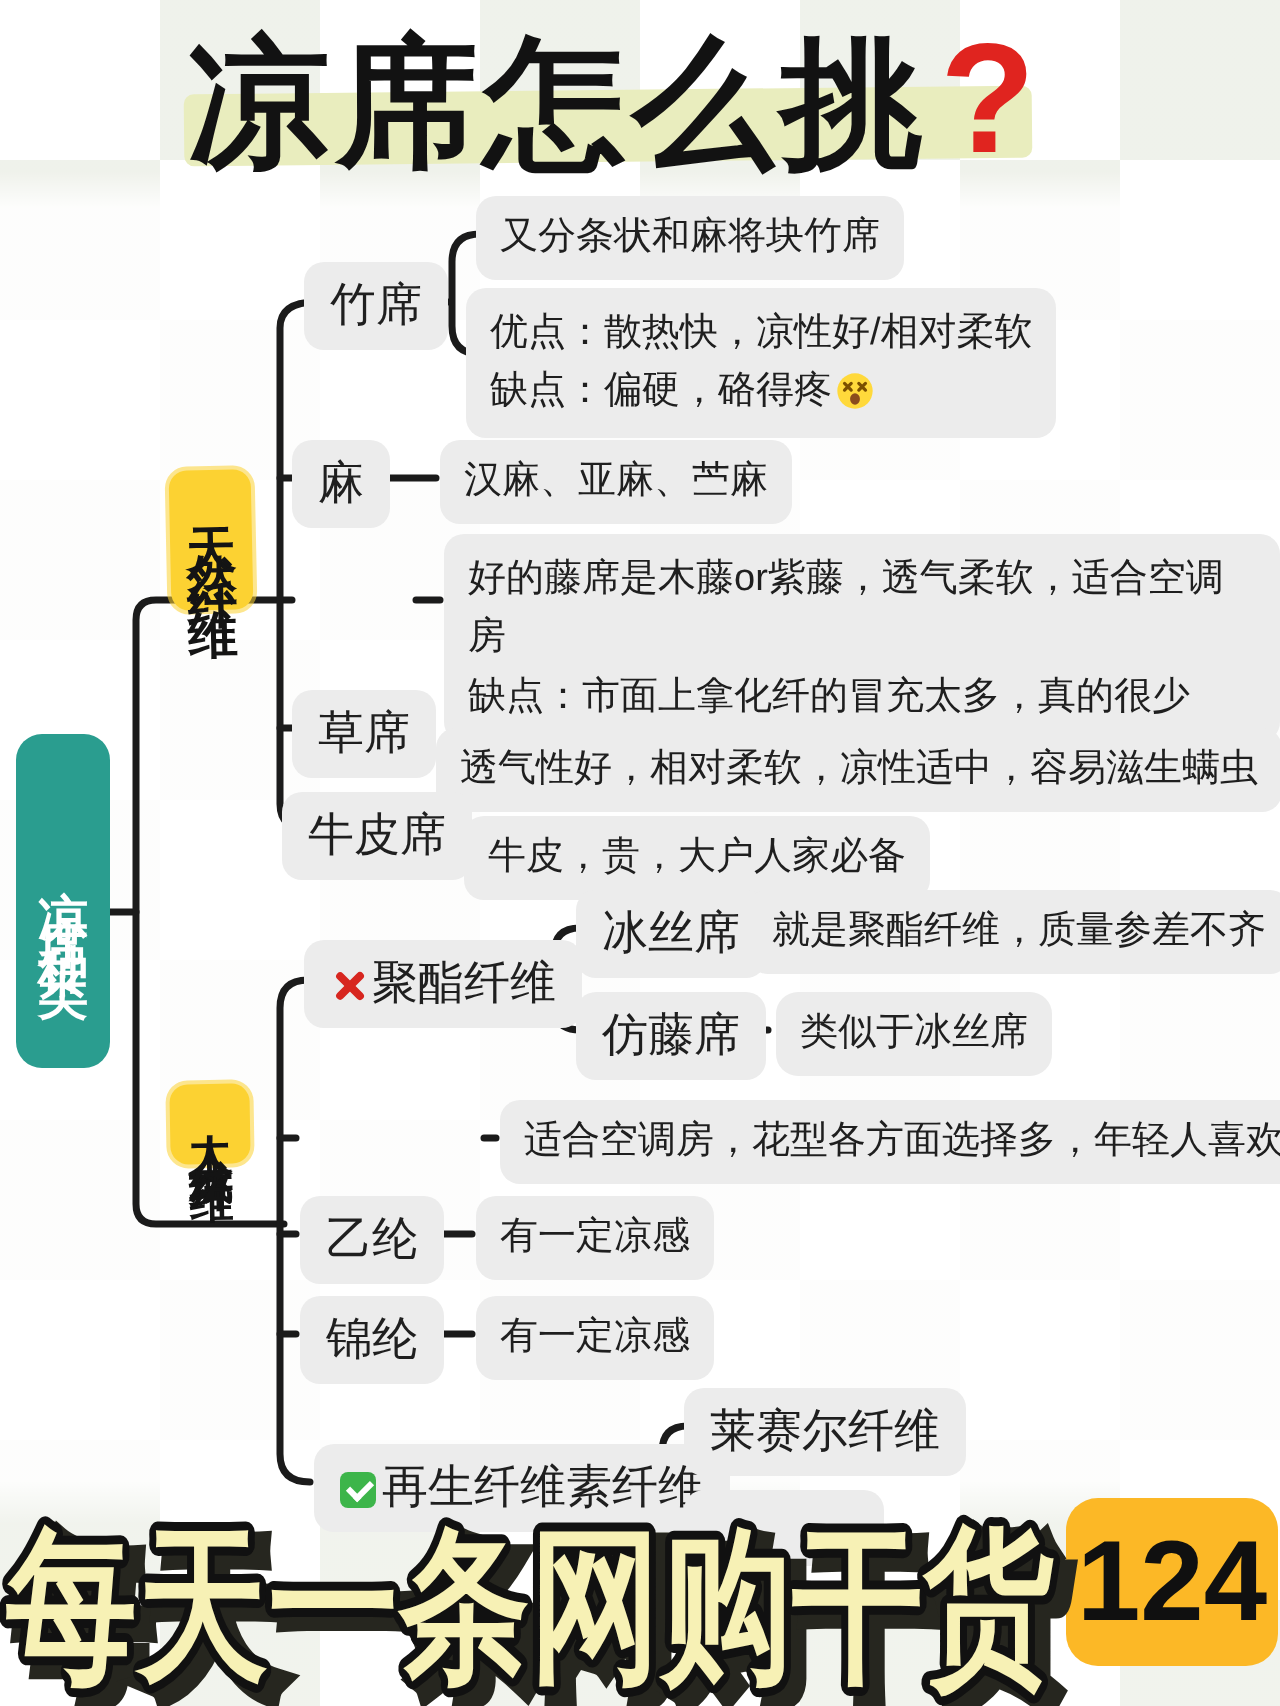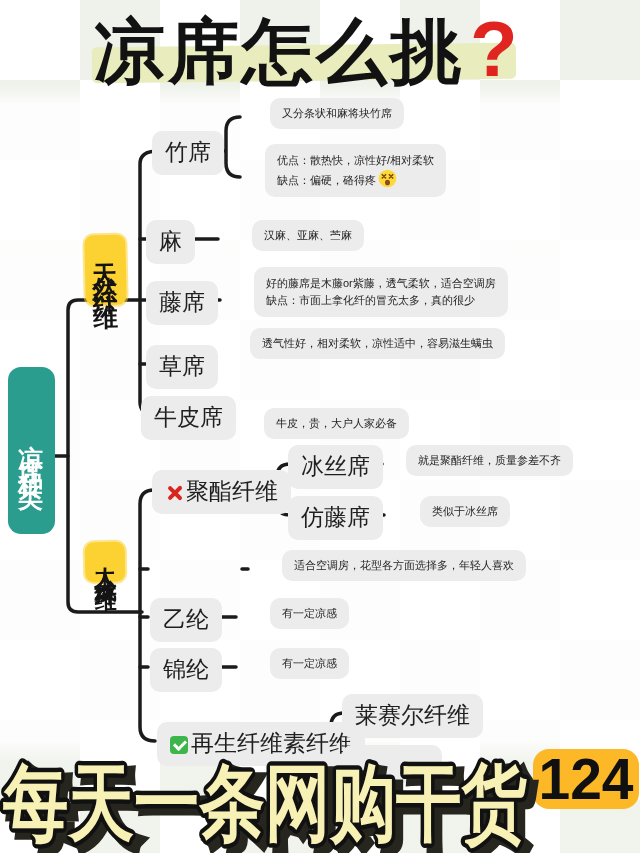--- a/index.html
+++ b/index.html
@@ -28,21 +28,21 @@
   .q-mark{color:#e0241f;font-size:78px;font-weight:900;margin-left:6px;}
   
   .lines{position:absolute;left:0;top:0;z-index:1;}
   .lines path{stroke:#1b1b1b;stroke-width:3.5;fill:none;stroke-linecap:round;stroke-linejoin:round;}
   
   .bubble{
     position:absolute;z-index:2;background:#ececec;border-radius:10px;
     color:#1f1f1f;white-space:nowrap;
   }
   .label{font-size:23px;font-weight:500;padding:8px 13px;line-height:1.2;}
-  .desc{font-size:11px;padding:8px 12px;line-height:1.35;margin-left:32px;}
+  .desc{font-size:19px;padding:8px 12px;line-height:1.35;}
   .multi{white-space:pre-line;line-height:1.55;}
   
   .v-label{
     position:absolute;z-index:2;background:#fcd232;border-radius:9px;
     writing-mode:vertical-rl;text-orientation:upright;
     font-weight:800;color:#141414;box-shadow:0 0 0 2px rgba(252,210,50,0.55);
   }
   .v-natural{left:85px;top:235px;font-size:25px;letter-spacing:13px;padding:9px 4px;transform:rotate(-1.2deg);}
   .v-synthetic{left:85px;top:542px;font-size:22px;letter-spacing:4px;padding:8px 5px;transform:rotate(-1deg);}
   
@@ -56,21 +56,21 @@
   
   .xmark{position:relative;display:inline-block;width:19px;height:18px;vertical-align:-3px;margin-right:2px;}
   .xmark::before,.xmark::after{content:"";position:absolute;left:8px;top:0;width:4.2px;height:18px;background:#d7261f;border-radius:2px;}
   .xmark::before{transform:rotate(45deg);}
   .xmark::after{transform:rotate(-45deg);}
   .checkbox{position:relative;display:inline-block;width:18px;height:18px;background:#3db54a;border-radius:4px;vertical-align:-3px;margin-right:3px;}
   .checkbox::after{content:"";position:absolute;left:3.5px;top:4px;width:9px;height:5px;border-left:3px solid #fff;border-bottom:3px solid #fff;transform:rotate(-45deg);}
   .dizzy{vertical-align:-4px;margin-left:2px;}
   
   .badge{
-    position:absolute;left:533px;top:749px;width:106px;height:60px;z-index:5;
+    position:absolute;left:533px;top:749px;width:106px;height:84px;z-index:5;
     background:#fcb826;border-radius:16px;
     display:flex;align-items:center;justify-content:center;
     font-size:57px;font-weight:900;color:#101010;
   }
   .banner-svg{position:absolute;left:0;top:742px;z-index:6;}
   .banner-shadow{font-size:84px;font-weight:900;fill:#26261f;stroke:#26261f;stroke-width:11;}
   .banner-main{font-size:84px;font-weight:900;fill:#f7f1b5;stroke:#111111;stroke-width:9;paint-order:stroke;stroke-linejoin:round;}
 </style>
 </head>
 <body>
@@ -118,26 +118,25 @@
   <div class="bubble desc multi" style="left:233px;top:144px;"><span>优点：散热快，凉性好/相对柔软
 缺点：偏硬，硌得疼</span><svg class="dizzy" width="19" height="19" viewBox="0 0 20 20">
         <circle cx="10" cy="10" r="9.3" fill="#ffd93b"></circle>
         <path d="M4.5 6 L8 9.5 M8 6 L4.5 9.5 M12 6 L15.5 9.5 M15.5 6 L12 9.5" stroke="#7a4f00" stroke-width="1.7" stroke-linecap="round"></path>
         <ellipse cx="10" cy="14.2" rx="2.6" ry="3" fill="#8a4b1d"></ellipse>
       </svg></div>
 
   <div class="bubble label" style="left:146px;top:220px;">麻</div>
   <div class="bubble desc" style="left:220px;top:220px;">汉麻、亚麻、苎麻</div>
 
-  <div class="bubble label" style="left:146px;top:281px;">藤席</div>
   <div class="bubble desc multi" style="left:222px;top:267px;">好的藤席是木藤or紫藤，透气柔软，适合空调房
 缺点：市面上拿化纤的冒充太多，真的很少</div>
 
   <div class="bubble label" style="left:146px;top:345px;">草席</div>
-  <div class="bubble desc" style="left:218px;top:328px;">透气性好，相对柔软，凉性适中，容易滋生螨虫</div>
+  <div class="bubble desc" style="left:218px;top:364px;">透气性好，相对柔软，凉性适中，容易滋生螨虫</div>
 
   <div class="bubble label" style="left:141px;top:396px;">牛皮席</div>
   <div class="bubble desc" style="left:232px;top:408px;">牛皮，贵，大户人家必备</div>
 
   <div class="bubble label" style="left:152px;top:470px;"><span class="xmark"></span><span>聚酯纤维</span></div>
 
   <div class="bubble label" style="left:288px;top:445px;">冰丝席</div>
   <div class="bubble desc" style="left:374px;top:445px;">就是聚酯纤维，质量参差不齐</div>
 
   <div class="bubble label" style="left:288px;top:496px;">仿藤席</div>

